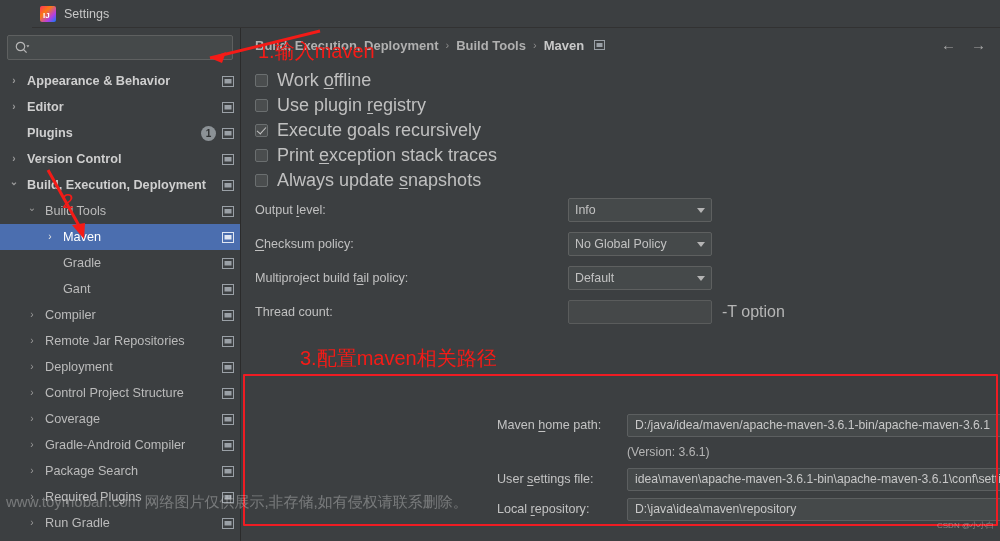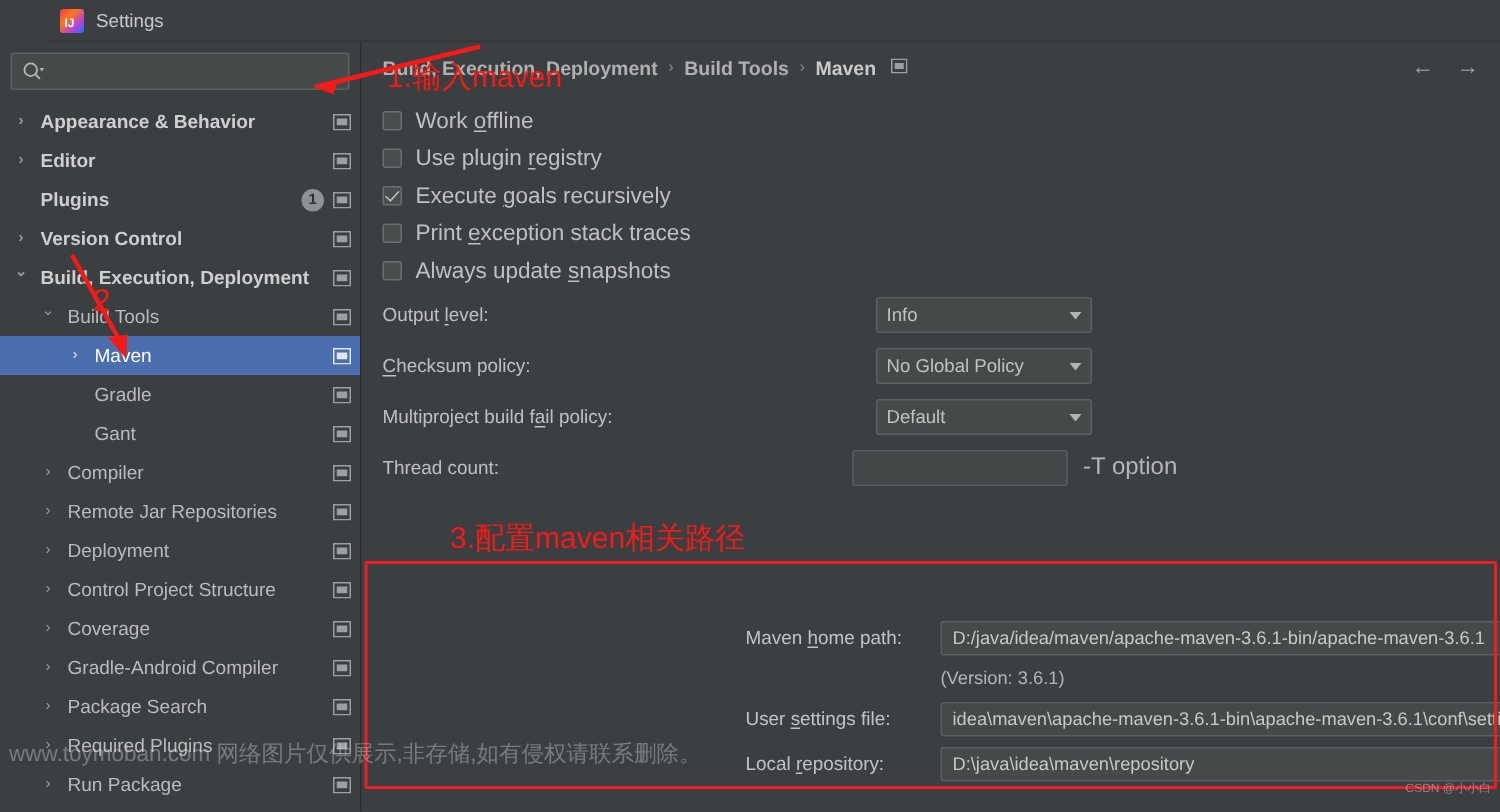--- a/index.html
+++ b/index.html
@@ -103,21 +103,21 @@
   .crumb-icon { margin-left: 10px; }
   .nav-arrows {
     position: absolute; right: 14px; top: 8px;
     display: flex; gap: 15px; color: #a5a5a5; font-size: 15px;
   }
 
   .panel { padding: 6px 0 0 14px; position: relative; }
 
   .cb-row {
     height: 25px; display: flex; align-items: center;
-    font-size: 15px; color: #c0c0c0;
+    font-size: 18px; color: #c0c0c0;
   }
   .cb {
     width: 13px; height: 13px; border: 1px solid #6b6f70;
     border-radius: 2px; background: #4a4d4e;
     margin-right: 9px; flex: 0 0 auto; position: relative;
   }
   .cb.checked::after {
     content: ""; position: absolute;
     left: 3px; top: 0px; width: 4px; height: 8px;
     border: solid #c5c5c5; border-width: 0 1.6px 1.6px 0;
@@ -127,21 +127,21 @@
 
   .field-row {
     display: flex; align-items: center; height: 34px;
     font-size: 12.6px; color: #c0c0c0;
   }
   .field-label { width: 313px; flex: 0 0 auto; }
   .combo {
     width: 144px; height: 24px; background: #45494a;
     border: 1px solid #5e6060; border-radius: 2px;
     display: flex; align-items: center; padding: 0 6px;
-    font-size: 12.4px; color: #c2c2c2; justify-content: space-between; margin-left: 16px;
+    font-size: 12.4px; color: #c2c2c2; justify-content: space-between;
   }
   .combo .caret {
     width: 0; height: 0; border-left: 4.5px solid transparent;
     border-right: 4.5px solid transparent; border-top: 5px solid #b4b4b4;
   }
   .thread-input {
     width: 144px; height: 24px; background: #454849;
     border: 1px solid #5a5c5c; border-radius: 2px;
   }
   .t-option { margin-left: 10px; font-size: 16px; color: #b6b6b6; }
@@ -351,21 +351,21 @@
         <div class="tree-row" style="padding-left: 26px;">
           <span class="tw">›</span>
           <span class="tree-label" style="margin-left: 7px;">Required Plugins</span>
           <span class="mini-icon"><svg width="12" height="11" viewBox="0 0 12 11">
               <rect x="0.5" y="0.5" width="11" height="10" fill="none" stroke="#9aa0a6"></rect>
               <rect x="2.5" y="3" width="7" height="4.5" fill="#9aa0a6"></rect>
             </svg></span>
         </div>
         <div class="tree-row" style="padding-left: 26px;">
           <span class="tw">›</span>
-          <span class="tree-label" style="margin-left: 7px;">Run Package</span>
+          <span class="tree-label" style="margin-left: 7px;">Run Gradle</span>
           <span class="mini-icon"><svg width="12" height="11" viewBox="0 0 12 11">
               <rect x="0.5" y="0.5" width="11" height="10" fill="none" stroke="#9aa0a6"></rect>
               <rect x="2.5" y="3" width="7" height="4.5" fill="#9aa0a6"></rect>
             </svg></span>
         </div>
       </div>
   </div>
 
   <div class="content">
 

